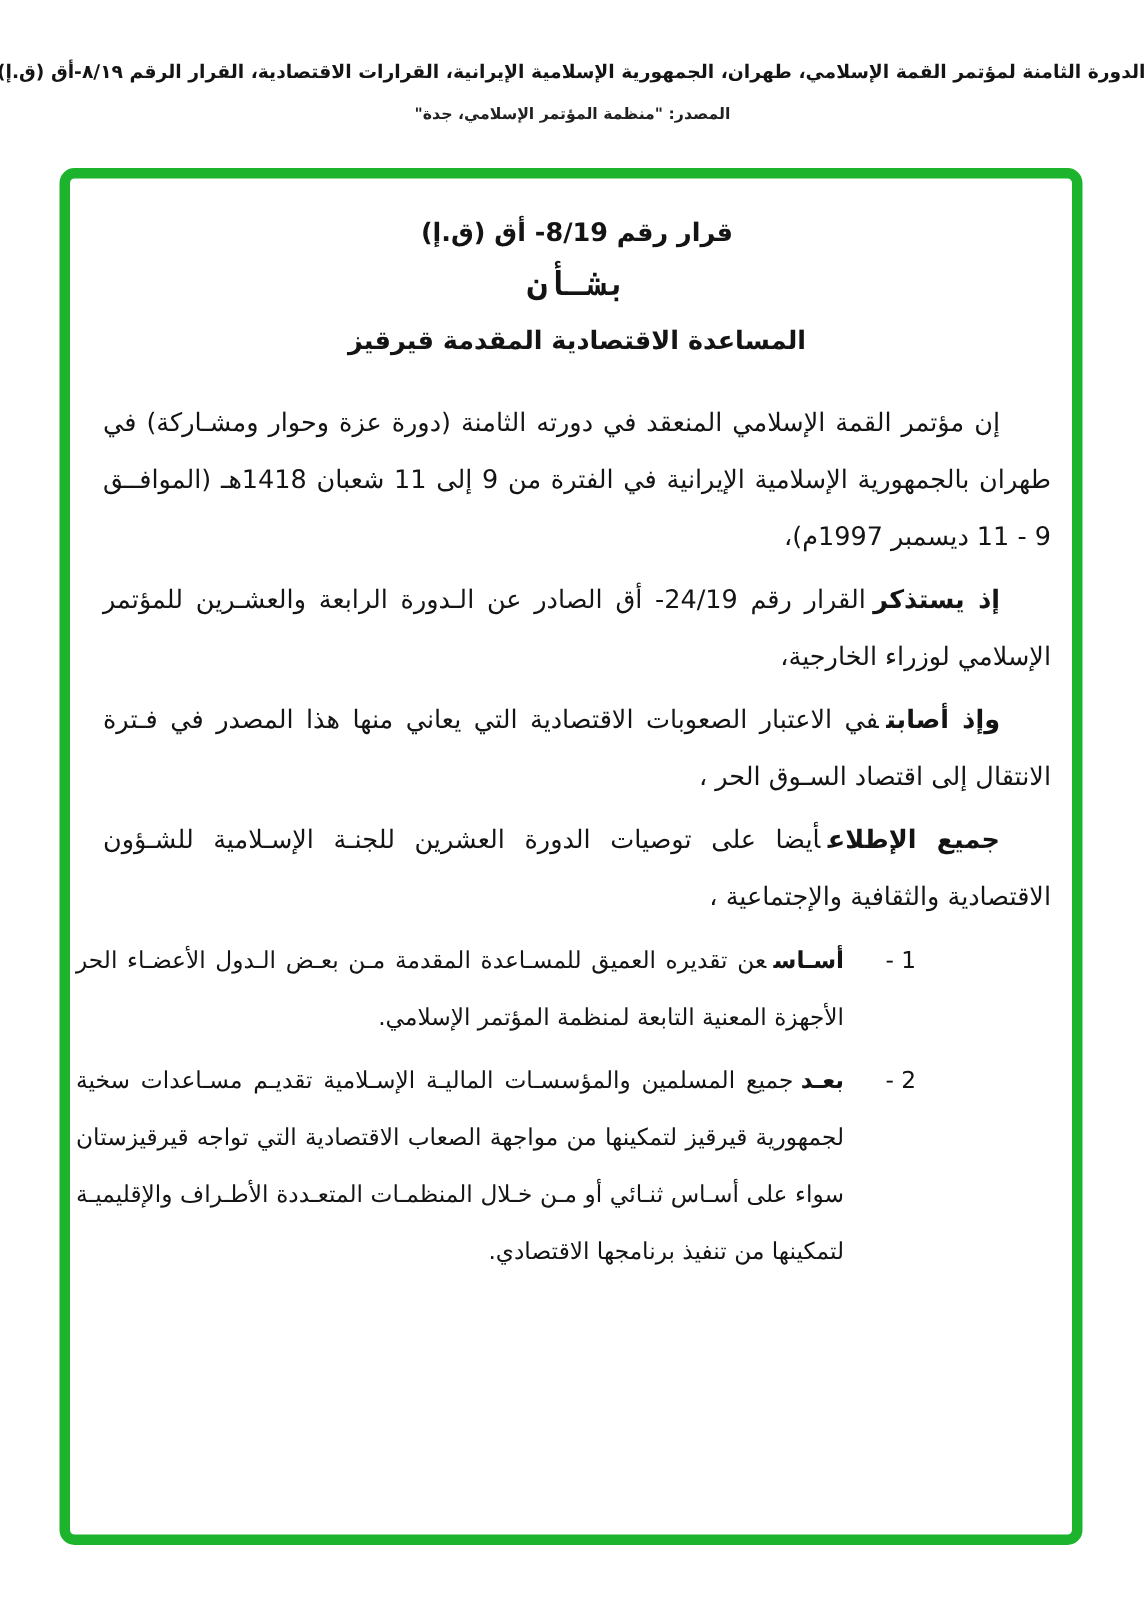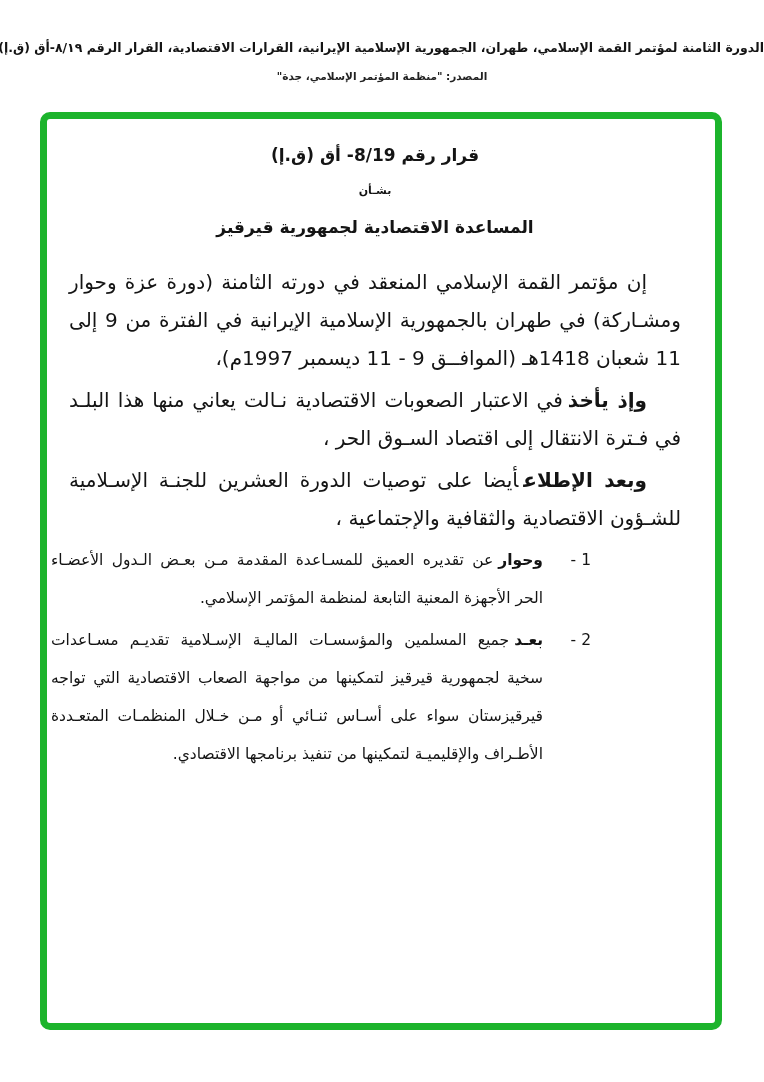--- a/index.html
+++ b/index.html
@@ -46,36 +46,36 @@
     left: 40px;
     width: 668px;
     height: 904px;
     border: 7px solid #1cb42c;
     border-radius: 10px;
     box-sizing: content-box;
   }
   .frame-content {
     position: absolute;
     inset: 0;
-    padding: 16px 28px 0 16px;
+    padding: 16px 8px 0 16px;
     overflow: hidden;
     border-radius: 28px;
   }
   .doc-title {
     text-align: center;
     font-weight: bold;
     font-size: 17px;
     line-height: 36px;
     margin: 2px 0 18px 0;
   }
-  .doc-title .t2 { font-size: 11px; }
+  .doc-title .t2 { font-size: 22px; font-family: Liberation Mono, monospace; }
   .para {
     direction: rtl;
     text-align: justify;
-    font-size: 20px;
+    font-size: 17px;
     line-height: 38px;
     text-indent: 34px;
     margin: 0 6px 4px 6px;
   }
   .lead {
     font-weight: bold;
     padding-left: 5px;
   }
   .lead:empty { padding: 0; }
   .item {
@@ -114,42 +114,45 @@
   <div class="scan-header">الدورة الثامنة لمؤتمر القمة الإسلامي، طهران، الجمهورية الإسلامية الإيرانية، القرارات الاقتصادية، القرار الرقم ٨/١٩-أق (ق.إ)</div>
 
   <div class="scan-source">المصدر: "منظمة المؤتمر الإسلامي، جدة"</div>
 
   <div class="frame">
     <div class="frame-content">
 
       <div class="doc-title">
         <div>قرار رقم 8/19- أق (ق.إ)</div>
         <div class="t2">بشـأن</div>
-        <div>المساعدة الاقتصادية لجمهورية قيرقيز</div>
+        <div>المساعدة الاقتصادية المقدمة قيرقيز</div>
       </div>
 
       <p class="para" style="margin-top:18px">
         <span class="lead"></span><span>إن مؤتمر القمة الإسلامي المنعقد في دورته الثامنة (دورة عزة وحوار ومشـاركة) في طهران بالجمهورية الإسلامية الإيرانية في الفترة من 9 إلى 11 شعبان 1418هـ (الموافــق 9 - 11 ديسمبر 1997م)،</span>
       </p>
 
-
-
       <p class="para">
-        <span class="lead">وإذ يأخذ</span><span>في الاعتبار الصعوبات الاقتصادية نـالت يعاني منها هذا البلـد في فـترة الانتقال إلى اقتصاد السـوق الحر ،</span>
+        <span class="lead">إذ يستذكر</span><span>القرار رقم 24/19- أق الصادر عن الـدورة الرابعة والعشـرين للمؤتمر الإسلامي لوزراء الخارجية،</span>
       </p>
 
 
       <p class="para">
-        <span class="lead">وبعد الإطلاع</span><span>أيضا على توصيات الدورة العشرين للجنـة الإسـلامية للشـؤون الاقتصادية والثقافية والإجتماعية ،</span>
+        <span class="lead">وإذ أصابت</span><span>في الاعتبار الصعوبات الاقتصادية التي يعاني منها هذا المصدر في فـترة الانتقال إلى اقتصاد السـوق الحر ،</span>
+      </p>
+
+
+      <p class="para">
+        <span class="lead">جميع الإطلاع</span><span>أيضا على توصيات الدورة العشرين للجنـة الإسـلامية للشـؤون الاقتصادية والثقافية والإجتماعية ،</span>
       </p>
 
       <div class="item">
         <span class="item-number">1 -</span>
         <div class="item-text">
-          <span class="lead">وحوار</span><span>عن تقديره العميق للمسـاعدة المقدمة مـن بعـض الـدول الأعضـاء الحر الأجهزة المعنية التابعة لمنظمة المؤتمر الإسلامي.</span>
+          <span class="lead">أسـاس</span><span>عن تقديره العميق للمسـاعدة المقدمة مـن بعـض الـدول الأعضـاء الحر الأجهزة المعنية التابعة لمنظمة المؤتمر الإسلامي.</span>
         </div>
       </div>
 
       <div class="item">
         <span class="item-number">2 -</span>
         <div class="item-text">
           <span class="lead">بعـد</span><span>جميع المسلمين والمؤسسـات الماليـة الإسـلامية تقديـم مسـاعدات سخية لجمهورية قيرقيز لتمكينها من مواجهة الصعاب الاقتصادية التي تواجه قيرقيزستان سواء على أسـاس ثنـائي أو مـن خـلال المنظمـات المتعـددة الأطـراف والإقليميـة لتمكينها من تنفيذ برنامجها الاقتصادي.</span>
         </div>
       </div>
 

